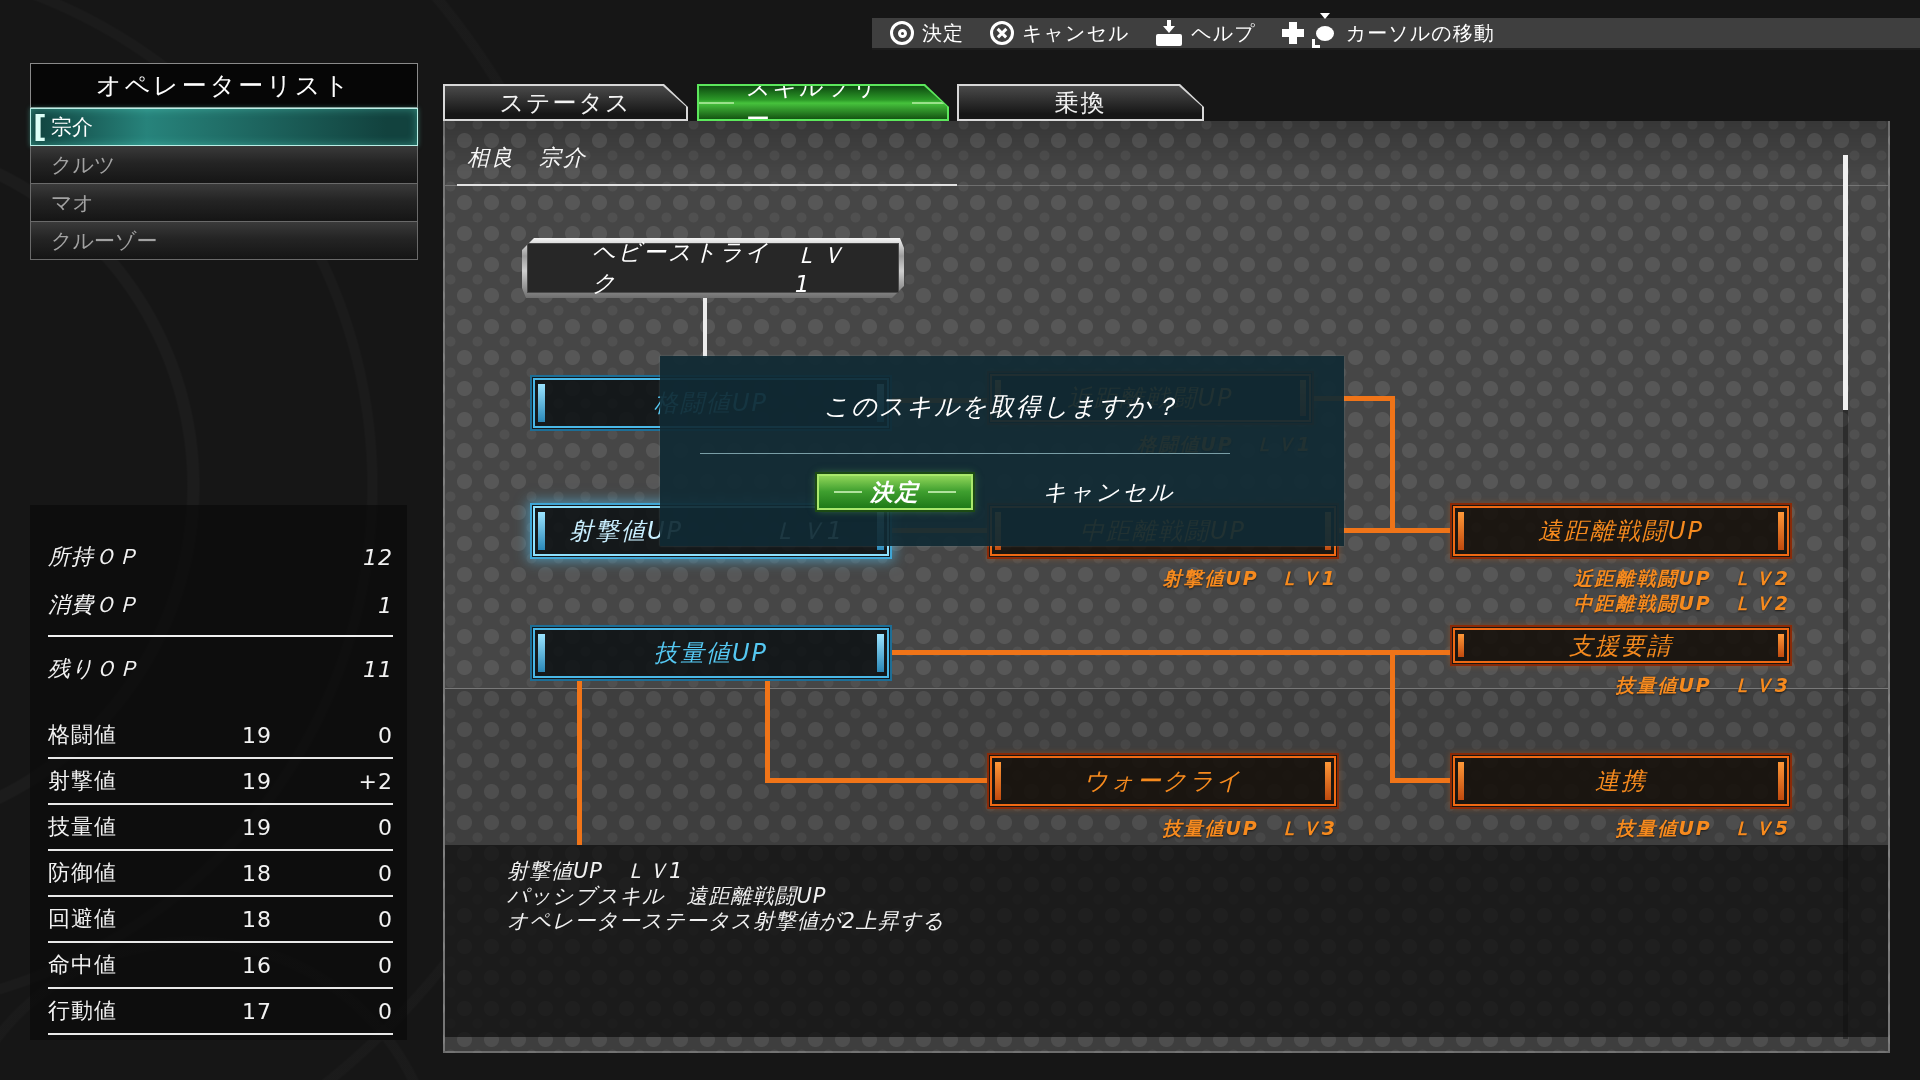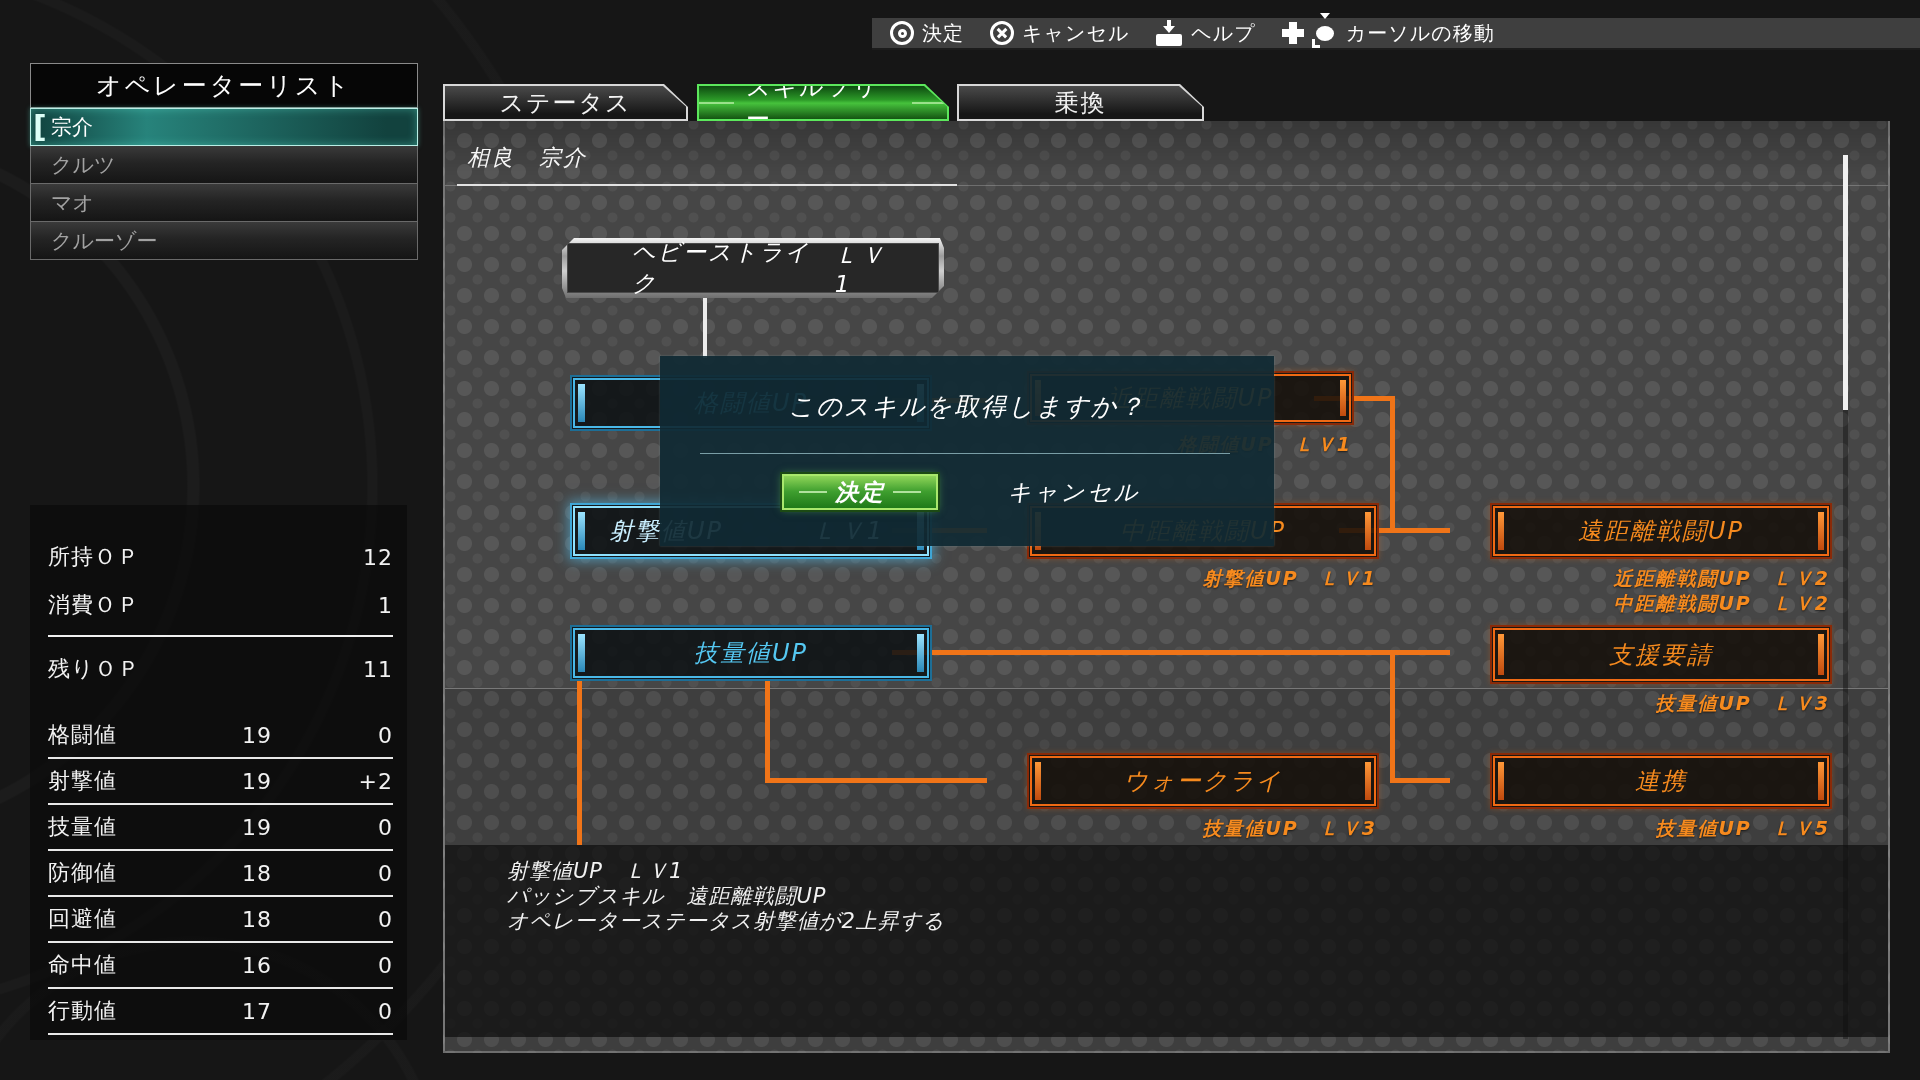--- a/index.html
+++ b/index.html
@@ -51,21 +51,21 @@
     display:flex; align-items:center; padding-left:20px; font-size:21px; color:#a2a2a2; cursor:pointer; }
   .oprow.selected{ border:1px solid #b9efe6; color:#fff;
     background:linear-gradient(90deg,#10413d,#27837b 30%,#12423e 92%);
     box-shadow:inset 0 0 10px rgba(110,255,230,0.35), 0 0 5px rgba(110,255,230,0.35); }
   .oprow .cursor{ position:absolute; left:2px; top:1px; font-size:30px; font-weight:bold; color:#dcfff7; line-height:34px; }
 
   
   .stats{ position:absolute; left:30px; top:505px; width:377px; height:535px;
     background:rgba(12,12,12,0.78); padding:28px 14px 0 18px; }
   .op-row{ height:48px; display:flex; align-items:center; justify-content:space-between;
-    font-size:22px; color:#f2f2f2; letter-spacing:1px; }
+    font-size:22px; color:#f2f2f2; letter-spacing:1px;font-style:italic; }
   .op-sep{ border-top:2px solid #f0f0f0; margin:6px 0 8px; }
   .stat-sec{ margin-top:20px; }
   .stat-row{ height:46px; display:grid; grid-template-columns:1fr 70px 85px; align-items:center;
     border-bottom:2px solid #e8e8e8; font-size:22px; color:#f2f2f2; letter-spacing:1px;gap:36px; }
   .stat-row .v,.stat-row .b{ text-align:right; }
 
   
   .tab{ position:absolute; top:84px; height:37px; cursor:pointer; }
   .tab-shape{ position:absolute; inset:0; clip-path:polygon(0 0, calc(100% - 24px) 0, 100% 62%, 100% 100%, 0 100%); background:#d8d8d8; }
   .tab-shape .tab-bg{ position:absolute; inset:2px; clip-path:polygon(0 0, calc(100% - 23px) 0, 100% 62%, 100% 100%, 0 100%);
@@ -95,21 +95,21 @@
     padding:14px 20px 0 62px; z-index:5; }
   .descbox .dline{ font-size:21px; line-height:25px; color:#f2f2f2; letter-spacing:1px; }
   .scroll-track{ position:absolute; right:40px; top:34px; width:5px; height:884px; background:rgba(0,0,0,0.35); z-index:3; }
   .scroll-thumb{ position:absolute; left:0; top:0; width:5px; height:255px; background:#f0f0f0; cursor:grab; }
 
   
   .conn{ position:absolute; background:#f07418; z-index:2; }
   .conn.white{ background:#ececec; }
 
   
-  .node{ position:absolute; z-index:4; cursor:pointer;margin-left:40px; }
+  .node{ position:absolute; z-index:4; cursor:pointer; }
   .node .frame{ position:absolute; inset:0; }
   .node .inner{ position:absolute; inset:3px; display:flex; align-items:center; justify-content:center;
     font-size:24px; letter-spacing:2px; }
   .node .req{ position:absolute; right:2px; top:calc(100% + 7px); text-align:right; z-index:4;
     font-size:19px; font-weight:bold; color:#f68a1e; letter-spacing:2px; text-shadow:0 1px 2px rgba(0,0,0,0.6); }
   .req span{ display:block; line-height:25px; }
 
   .node.stat .frame{ border:2px solid #1d6e96; background:rgba(14,18,20,0.88); }
   .node.stat .inner{ border:2px solid #49b8e8; color:#55c8f2; }
   .node.stat .inner::before,.node.stat .inner::after{ content:""; position:absolute; top:4px; bottom:4px; width:7px;
@@ -130,21 +130,21 @@
   .node.acquired .inner{ inset:5px; background:#272727; border:1px solid #4a4a4a; color:#fff; font-size:23px; }
   .node.acquired .frame::before,.node.acquired .frame::after{ content:""; position:absolute; width:6px; height:6px;
     border-radius:50%; background:#2a2a2a; }
   .node.acquired .frame::before{ right:8px; top:5px; } .node.acquired .frame::after{ left:8px; bottom:5px; }
 
   .node .inner.leveled{ justify-content:space-between; padding:0 42px 0 34px; }
   .node.acquired .inner.leveled{ padding:0 34px 0 64px; }
   .node-level{ letter-spacing:3px; }
 
   
-  .dialog{ position:absolute; left:215px; top:235px; width:614px; height:190px;
+  .dialog{ position:absolute; left:215px; top:235px; width:684px; height:190px;
     background:rgba(16,42,52,0.93); z-index:10; box-shadow:0 0 2px rgba(160,210,220,0.3); }
   .dialog-msg{ margin-top:34px; text-align:center; font-size:25px; color:#fff; letter-spacing:2px; }
   .dialog-sep{ position:absolute; left:40px; top:97px; width:530px; height:1px; background:#7a9ea6; }
   .dialog-btns{ position:absolute; left:0; top:118px; width:100%; display:flex; justify-content:center; gap:58px; }
   .btn-confirm{ width:156px; height:36px; border:2px solid #a9e86c; outline:2px solid #1c4a14;
     background:linear-gradient(180deg,#8fd558,#3f9f2f 48%,#1f7a18);
     display:flex; align-items:center; justify-content:center; gap:8px;
     font-size:23px; font-weight:bold; color:#fff; letter-spacing:2px; cursor:pointer;
     box-shadow:0 0 8px rgba(110,225,90,0.5); }
   .btn-confirm .decor-line{ width:28px; background:rgba(225,255,205,0.7); }
@@ -353,21 +353,21 @@
     </div>
   </div>
 
   <div class="node stat" style="left:85px;top:504px;width:362px;height:56px;">
     <div class="frame"></div>
     <div class="inner">
         <span>技量値UP</span>
       </div>
   </div>
 
-  <div class="node combat" style="left:1005px;top:504px;width:342px;height:59px;">
+  <div class="node combat" style="left:1005px;top:504px;width:342px;height:41px;">
     <div class="frame"></div>
     <div class="inner">
         <span>支援要請</span>
       </div>
     <div class="req">
       <span>技量値UP　ＬＶ3</span>
     </div>
   </div>
 
   <div class="node combat" style="left:542px;top:632px;width:352px;height:56px;">

